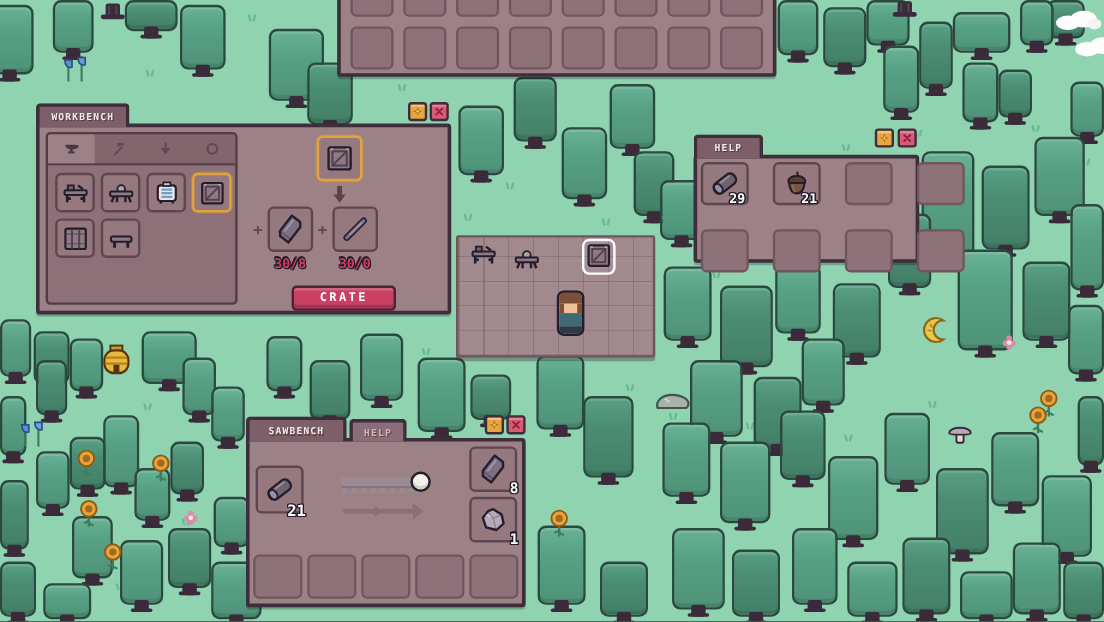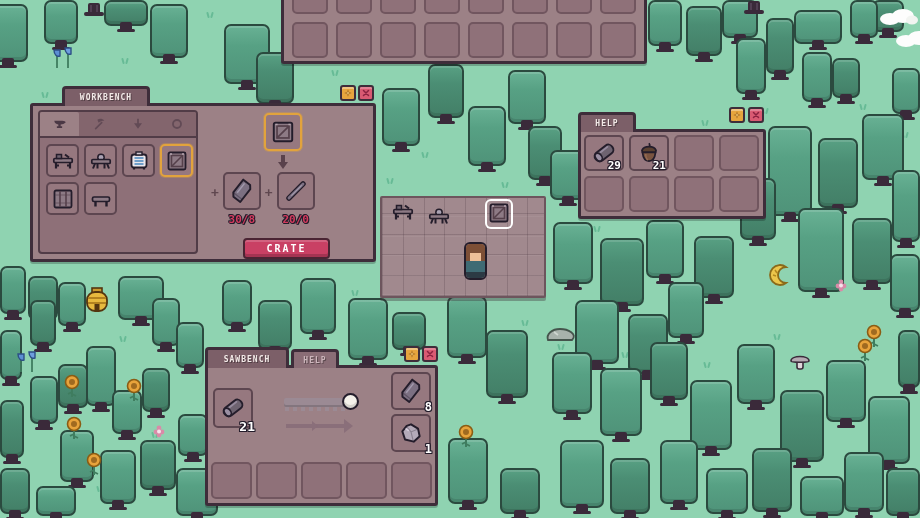--- a/index.html
+++ b/index.html
@@ -88,21 +88,21 @@
   .req-slot{width:38px;height:38px;}
   .req-label{margin-top:3px;font-weight:bold;font-size:11px;color:#fff;letter-spacing:0;
     text-shadow:1px 0 #241d2b,-1px 0 #241d2b,0 1px #241d2b,0 -1px #241d2b,1px 1px #241d2b,-1px -1px #241d2b;}
   .req-label.red{color:var(--insufficient_red,#d33b5e);}
   .plus{margin-top:13px;font-weight:bold;font-size:13px;color:#5f474f;}
   .craft-btn{position:absolute;left:210px;top:132px;width:87px;height:21px;background:var(--craft_button,#c94064);
     border:2px solid #4a2433;border-radius:4px;color:#fff;font-family:inherit;font-weight:bold;font-size:10px;
     letter-spacing:2px;cursor:pointer;box-shadow:inset 0 2px 0 rgba(255,255,255,.18), inset 0 -3px 0 rgba(0,0,0,.18);}
   
   .crate-grid{position:absolute;left:3px;top:3px;display:grid;grid-template-columns:repeat(4,40px);
-    grid-auto-rows:36px;gap:5px;}
+    grid-auto-rows:36px;gap:20px;}
   
   #top-inv-slots{position:absolute;left:8px;top:8px;display:grid;grid-template-columns:repeat(8,36px);
     grid-auto-rows:36px;gap:8px;}
   
   .sb-in{position:absolute;left:5px;top:20px;width:40px;height:40px;}
   .sb-in .count{right:-4px;bottom:-8px;font-size:13px;}
   .saw-track{position:absolute;left:76px;top:30px;width:66px;height:9px;background:#9b8a94;border-radius:2px;
     box-shadow:inset 0 -2px 0 rgba(0,0,0,.15);}
   .saw-track::after{content:'';position:absolute;left:1px;right:1px;bottom:-4px;height:4px;
     background:repeating-linear-gradient(90deg,#9b8a94 0 4px,transparent 4px 8px);}
@@ -614,21 +614,21 @@
         <div class="slot empty"></div>
         <div class="slot empty"></div>
         <div class="slot empty"></div>
         <div class="slot empty"></div>
         <div class="slot empty"></div>
         <div class="slot empty"></div>
         <div class="slot empty"></div>
       </div>
   </div>
 
-  <div class="title-tab" style="left:30px;top:86px;width:88px;height:20px;margin-left:32px;">
+  <div class="title-tab" style="left:30px;top:86px;width:78px;height:20px;">
     <span>WORKBENCH</span>
   </div>
   <button class="btn-sq btn-settings" style="left:340px;top:85px;">
       <span class="ic">
         <svg viewBox="0 0 24 24">
           <path d="M12 3l2.2 6.8L21 12l-6.8 2.2L12 21l-2.2-6.8L3 12l6.8-2.2z" fill="#a5691f"></path>
           <path d="M12 7.5l1.2 3.3L16.5 12l-3.3 1.2L12 16.5l-1.2-3.3L7.5 12l3.3-1.2z" fill="#f4cf7a"></path>
         </svg>
       </span>
     </button>
@@ -767,21 +767,21 @@
       <div class="req">
         <div class="slot req-slot">
             <span class="ic">
               <svg viewBox="0 0 24 24">
                 <path d="M5.5 18.5 18.5 5.5" stroke="#241d2b" stroke-width="5" stroke-linecap="round"></path>
                 <path d="M5.5 18.5 18.5 5.5" stroke="#7c7082" stroke-width="2.6" stroke-linecap="round"></path>
                 <path d="M8 16 17 7" stroke="#a29aad" stroke-width="1" stroke-linecap="round"></path>
               </svg>
             </span>
           </div>
-        <div class="req-label red">20/0</div>
+        <div class="req-label red">30/0</div>
       </div>
     </div>
 
     <button class="craft-btn">CRATE</button>
   </div>
 
   <div class="title-tab" style="left:578px;top:112px;width:58px;height:20px;">
     <span>HELP</span>
   </div>
   <button class="btn-sq btn-settings" style="left:729px;top:107px;">

